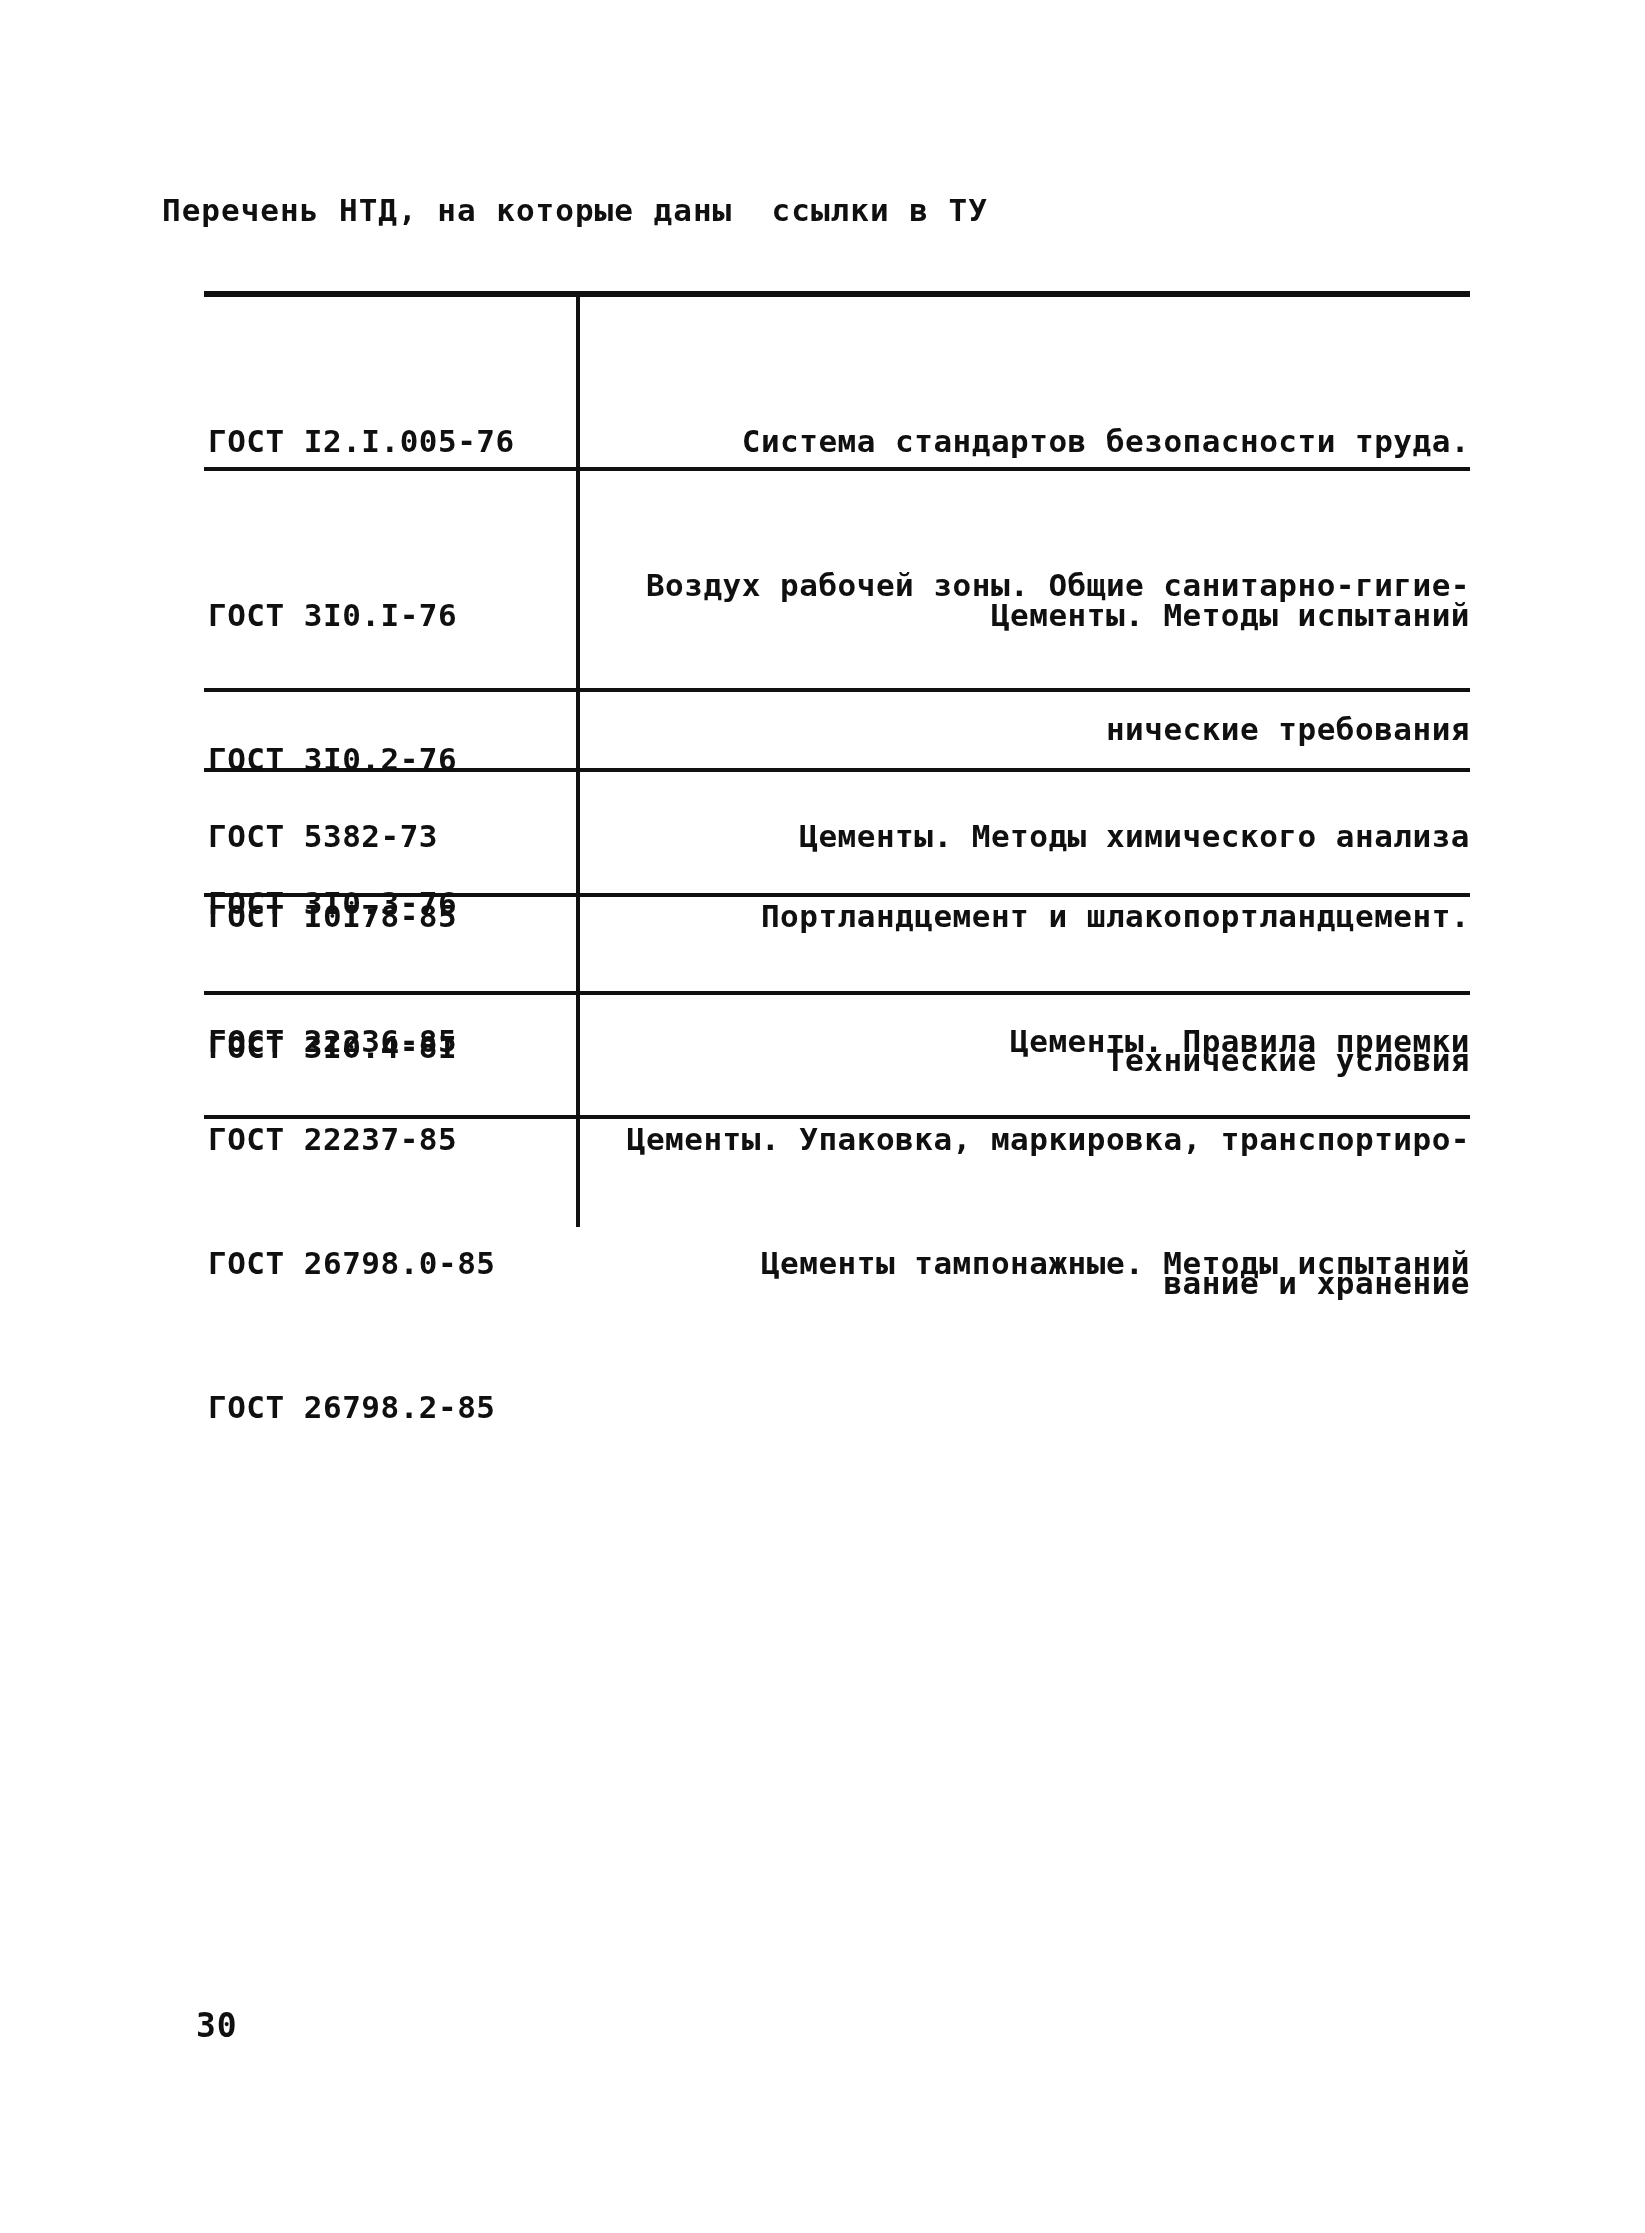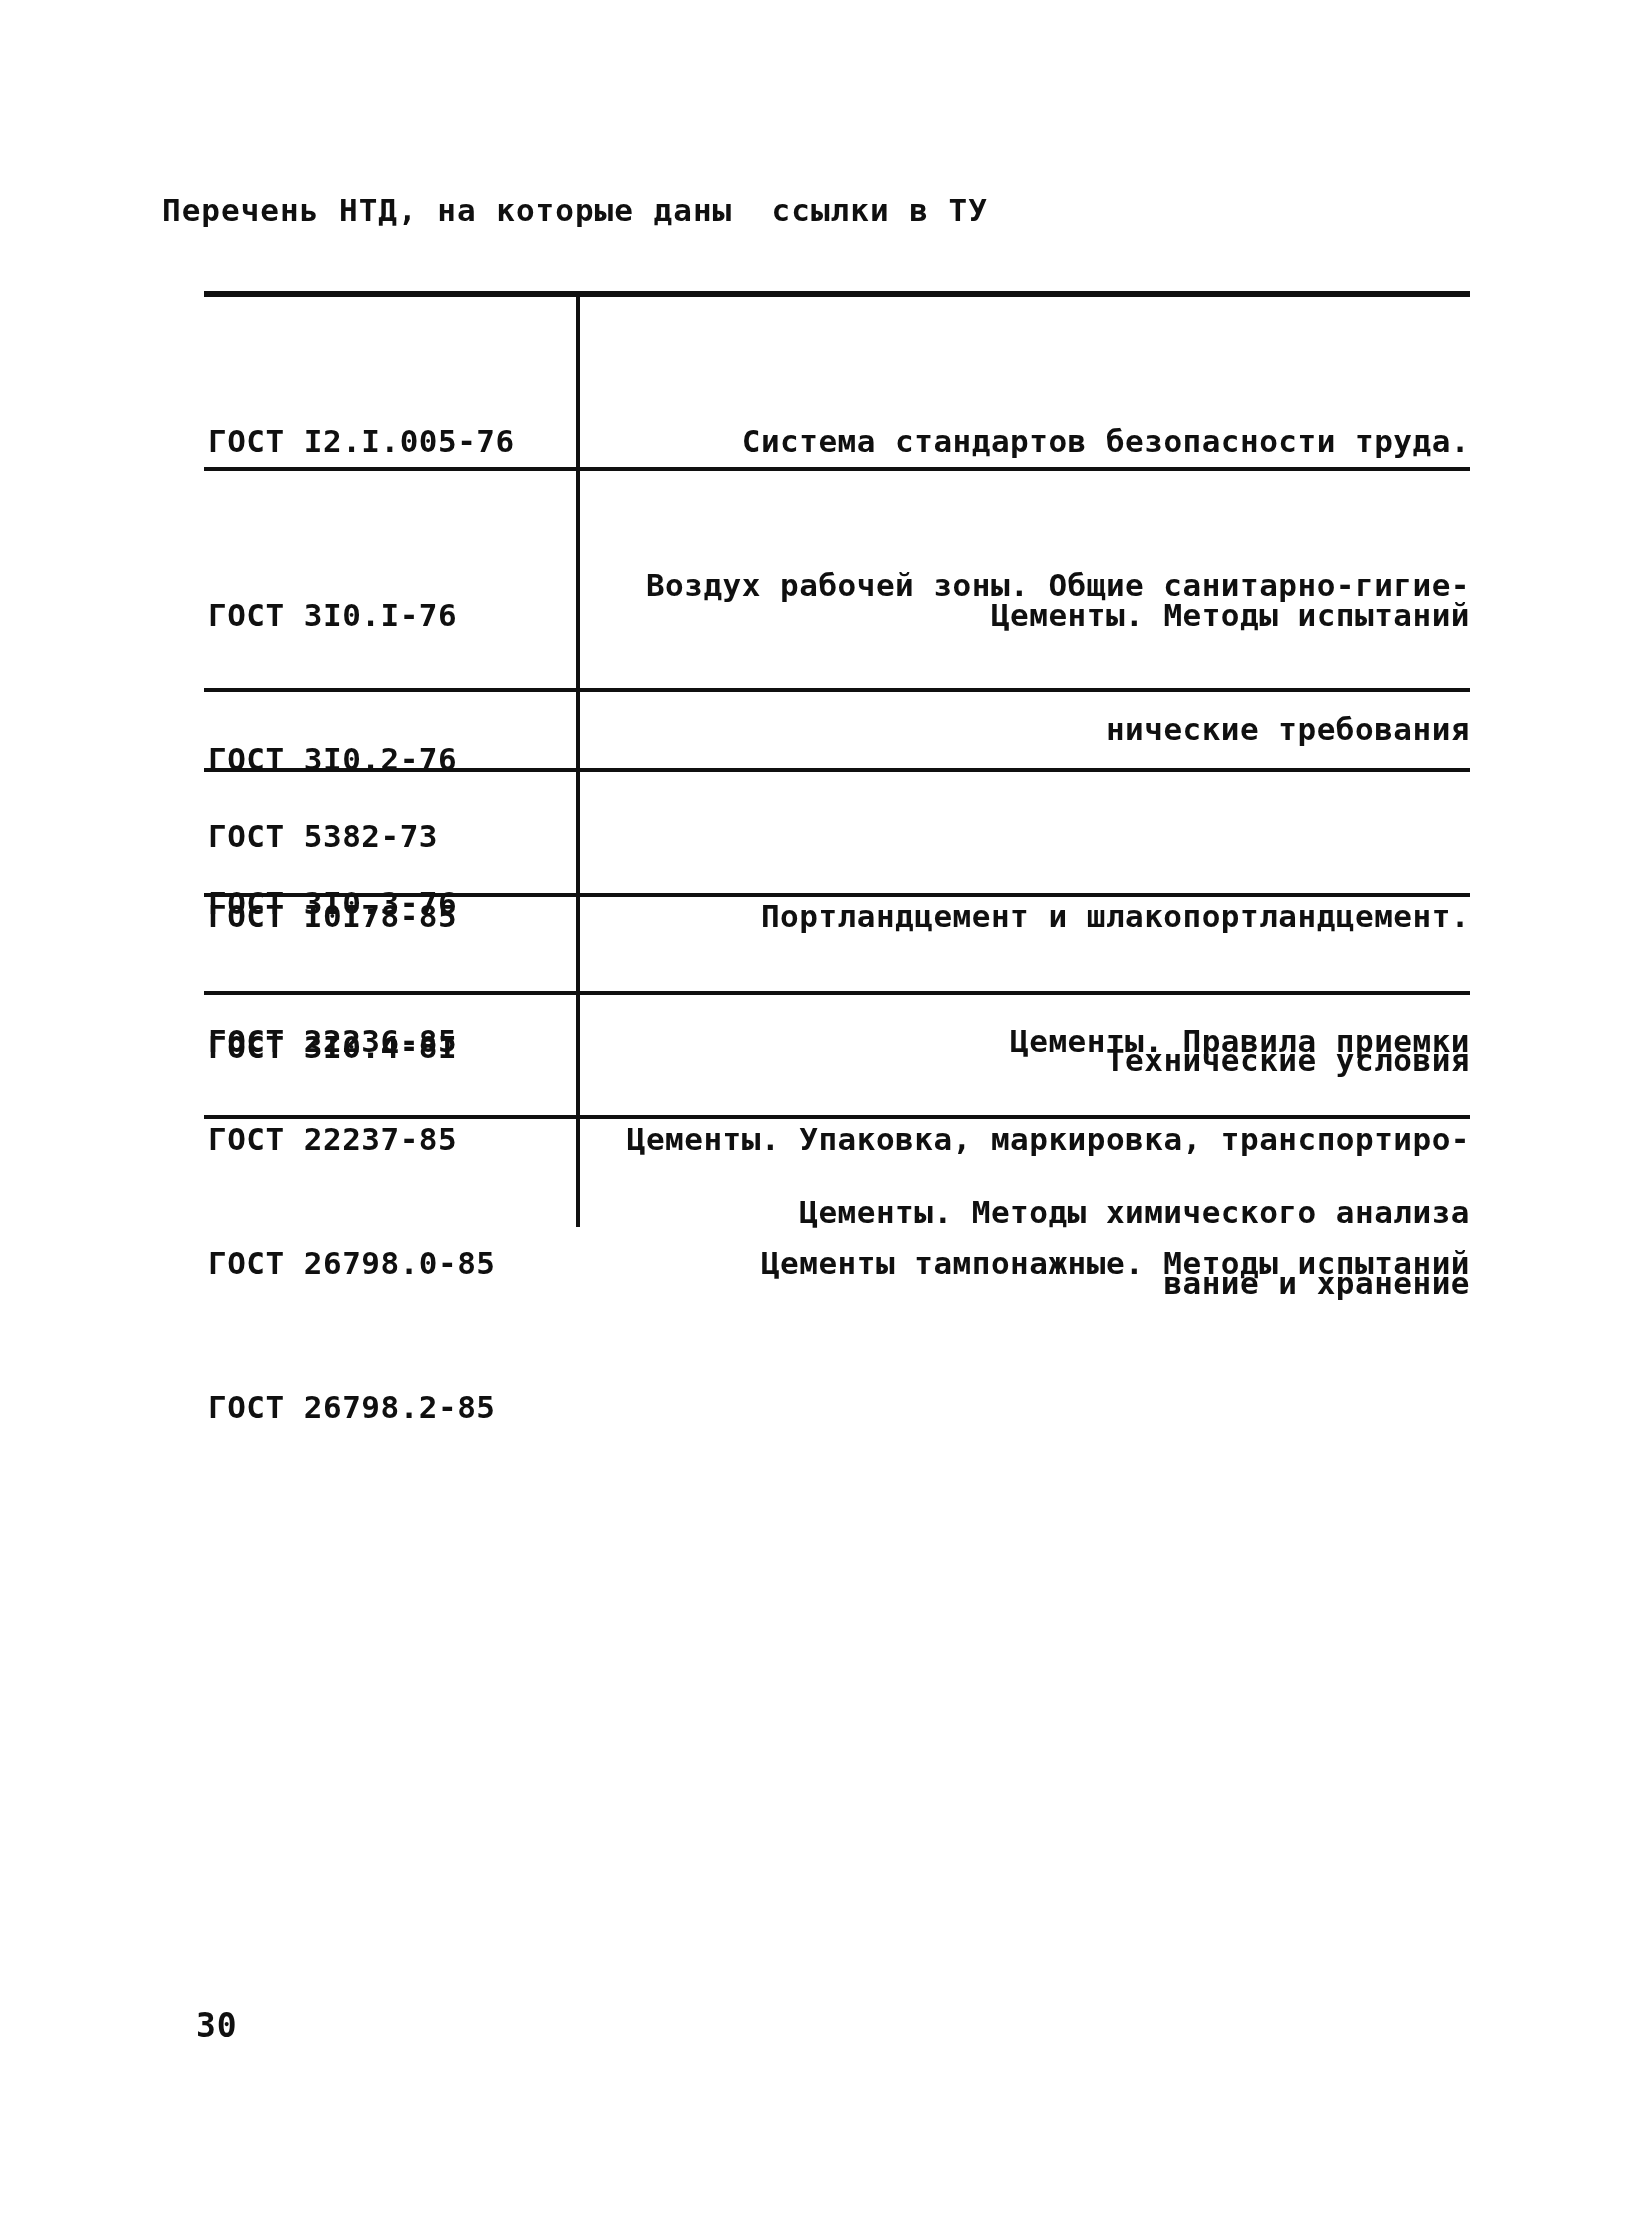--- a/index.html
+++ b/index.html
@@ -50,21 +50,21 @@
     padding-left:4px;
   }
   .cell.descr{
     flex:1;
     padding-left:34px;
     text-align:right;
   }
   
   .r0{height:176px;}
   .r1{height:221px;gap:40px;}
-  .r2{height:80px;flex-direction:column;}
+  .r2{height:80px;}
   .r3{height:125px;}
   .r4{height:98px;}
   .r5{height:124px;}
   .r6{height:112px;}
   .page-number{
     position:absolute;
     left:196px;top:2006px;
     font-size:33px;
     font-weight:bold;
     letter-spacing:1px;

